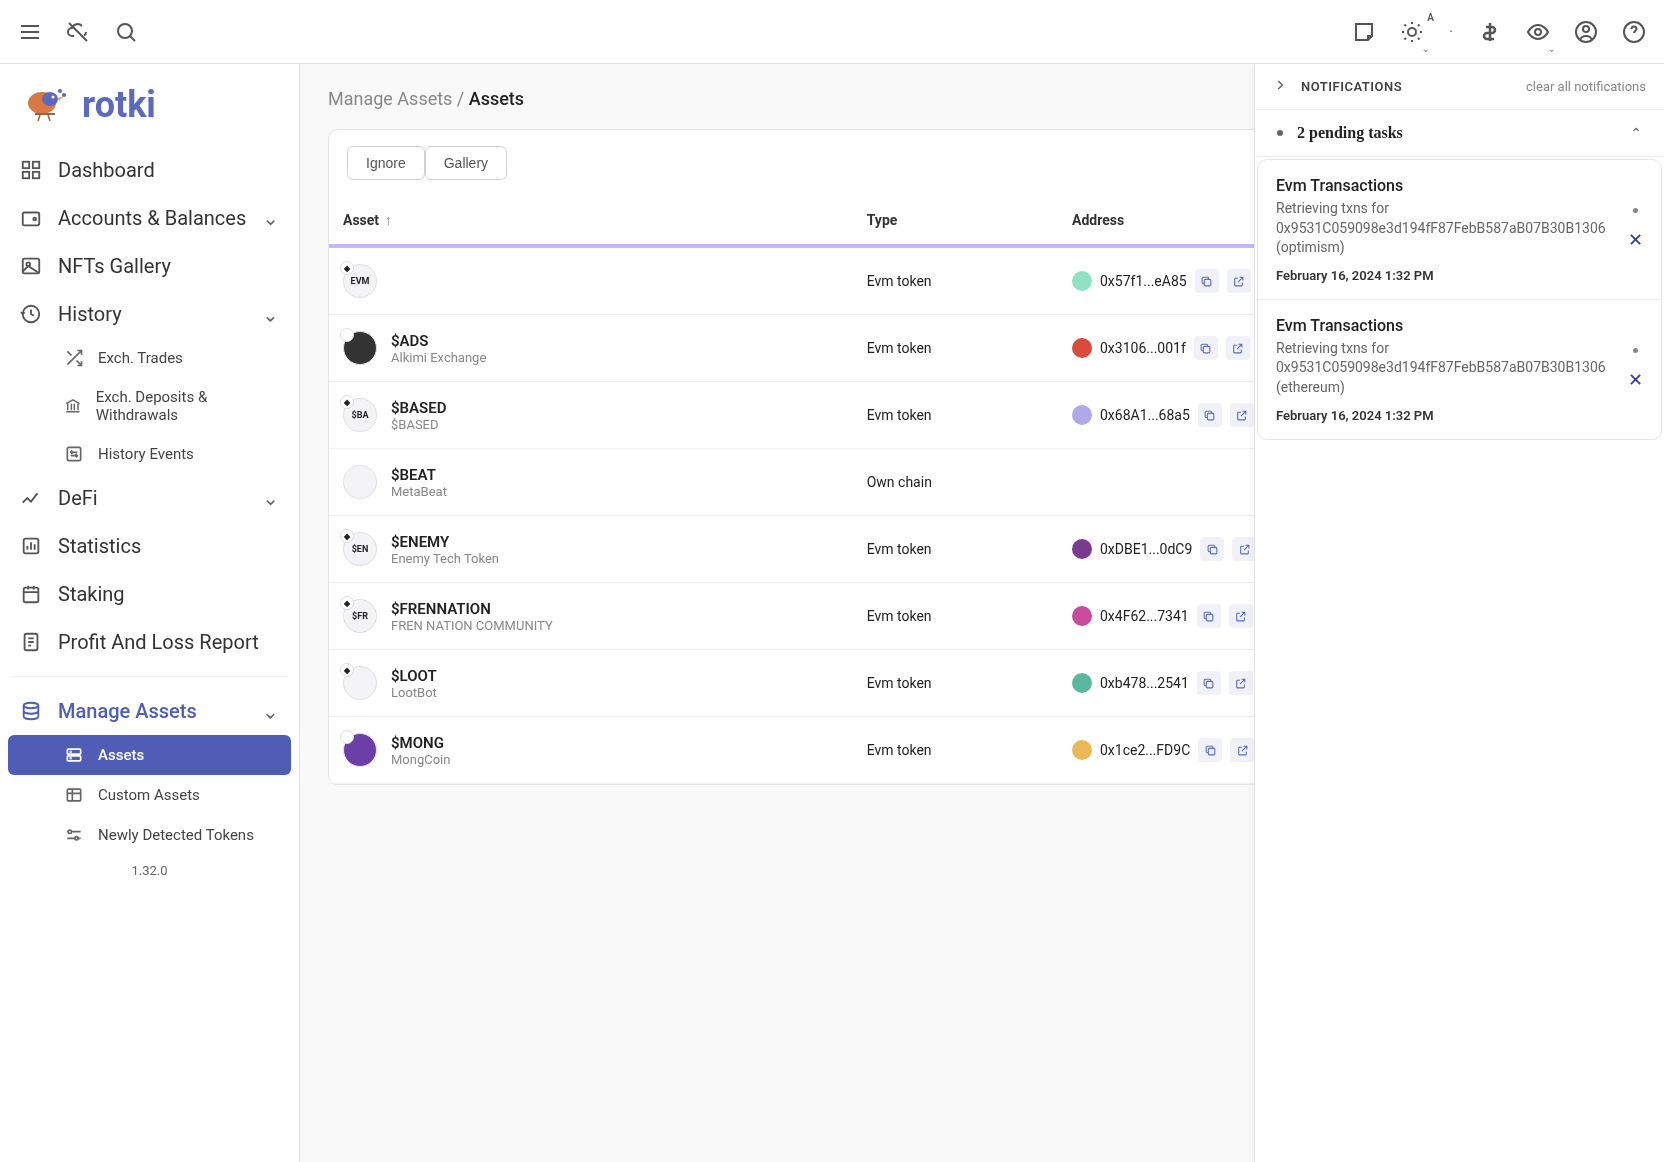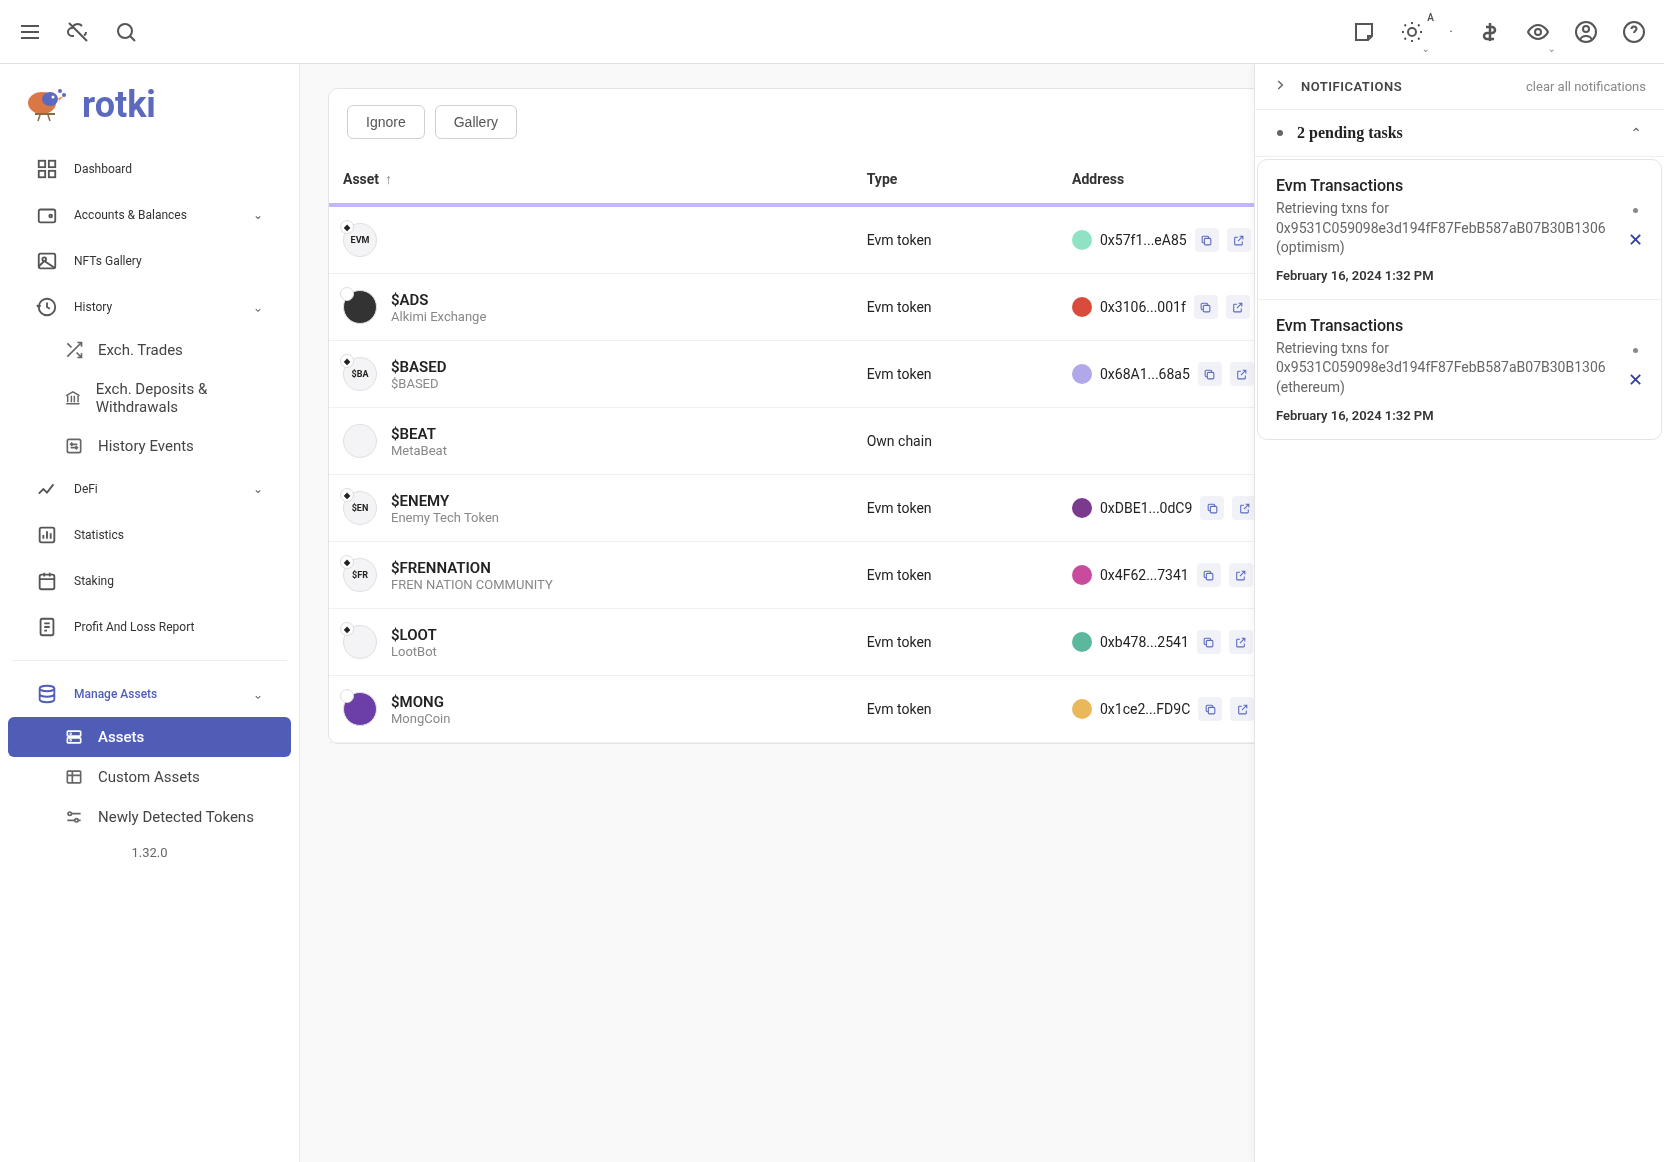--- a/index.html
+++ b/index.html
@@ -11,38 +11,38 @@
 .icon-btn svg { width: 24px; height: 24px; }
 .theme-badge { position: absolute; top: -6px; right: -8px; font-size: 10px; font-weight: 600; }
 .chevron-mini { position: absolute; bottom: -8px; right: -4px; font-size: 10px; color: #888; }
 .layout { display: flex; height: calc(100vh - 64px); }
 .sidebar { width: 300px; border-right: 1px solid #e8e8e8; overflow-y: auto; padding: 8px 0 20px 0; position: relative; }
 .sidebar::-webkit-scrollbar { width: 8px; }
 .sidebar::-webkit-scrollbar-thumb { background: #ccc; border-radius: 4px; }
 .logo-row { display: flex; align-items: center; gap: 12px; padding: 12px 20px 20px 20px; }
 .logo-img { width: 50px; height: 40px; position: relative; }
 .logo-text { font-size: 36px; font-weight: 700; color: #5b6abf; }
-.nav-item { display: flex; align-items: center; gap: 16px; padding: 12px 36px; cursor: pointer; font-size: 12px; color: #333; }
+.nav-item { display: flex; align-items: center; gap: 16px; padding: 12px 20px; cursor: pointer; font-size: 20px; color: #333; }
 .nav-item .nav-icon { width: 22px; height: 22px; color: #555; display: flex; align-items: center; justify-content: center; }
 .nav-item .nav-icon svg { width: 22px; height: 22px; }
 .nav-item .chev { margin-left: auto; color: #666; }
 .nav-item.expanded .chev { transform: rotate(180deg); }
 .nav-item.active-parent { color: #4f5db7; font-weight: 500; }
 .nav-item.active-parent .nav-icon { color: #4f5db7; }
 .sub-item { display: flex; align-items: center; gap: 14px; padding: 10px 20px 10px 56px; cursor: pointer; font-size: 15px; color: #444; margin: 0 8px; border-radius: 6px; }
 .sub-item .sub-icon { width: 20px; height: 20px; color: #666; display: flex; align-items: center; justify-content: center; }
 .sub-item.active { background: #4f5db7; color: #fff; font-weight: 500; }
 .sub-item.active .sub-icon { color: #fff; }
 .divider { height: 1px; background: #eee; margin: 10px 12px; }
 .version { text-align: center; font-size: 13px; color: #666; padding-top: 8px; }
 .main { flex: 1; background: #f9f9fa; overflow-y: auto; padding: 24px 28px; position: relative; }
 .breadcrumb { font-size: 18px; color: #888; margin-bottom: 20px; }
 .breadcrumb .current { color: #222; font-weight: 500; }
 .card { background: #fff; border: 1px solid #e4e4e7; border-radius: 10px; }
-.toolbar { display: flex; padding: 16px 18px; gap: 10px; }
+.toolbar { display: flex; padding: 16px 18px; }
 .btn { padding: 8px 18px; border: 1px solid #d0d0d5; background: #fff; border-radius: 6px; font-size: 14px; color: #555; cursor: pointer; }
 .toolbar-right { margin-left: auto; display: flex; gap: 10px; }
 .btn-icon-combo { padding: 8px 12px; border: 1px solid #d0d0d5; border-radius: 6px; display: flex; align-items: center; gap: 8px; color: #555; cursor: pointer; }
 .table { width: 100%; border-collapse: collapse; }
 .table th { text-align: left; padding: 16px 14px; font-size: 14px; font-weight: 700; color: #333; border-bottom: 4px solid #c4b5fd; }
 .table th.sortable { cursor: pointer; }
 .table th .sort-arrow { color: #888; margin-left: 6px; }
 .table td { padding: 16px 14px; border-bottom: 1px solid #f0f0f0; vertical-align: middle; }
 .asset-cell { display: flex; align-items: center; gap: 14px; }
 .asset-icon { width: 34px; height: 34px; border-radius: 50%; background: #f4f4f6; border: 1px solid #e0e0e4; display: flex; align-items: center; justify-content: center; font-size: 9px; font-weight: 700; position: relative; }
@@ -300,20 +300,23 @@
             <circle cx="15" cy="16" r="2"></circle>
             <path d="M4 16h9M17 16h3"></path>
           </svg>
         </span>
       <span>Newly Detected Tokens</span>
     </div>
     <div class="version">1.32.0</div>
   </div>
 
   <div class="main">
+    <div class="breadcrumb">
+      <span>Manage Assets</span><span> / </span><span class="current">Assets</span>
+    </div>
 
     <div class="card">
       <div class="toolbar">
         <button class="btn">Ignore</button>
         <button class="btn">Gallery</button>
         <div class="toolbar-right">
           <div class="btn-icon-combo">
             <svg width="16" height="16" viewBox="0 0 24 24" fill="none" stroke="currentColor" stroke-width="2">
                 <path d="M4 7h16M7 12h10M10 17h4"></path>
                 <circle cx="6" cy="7" r="1.5"></circle>

